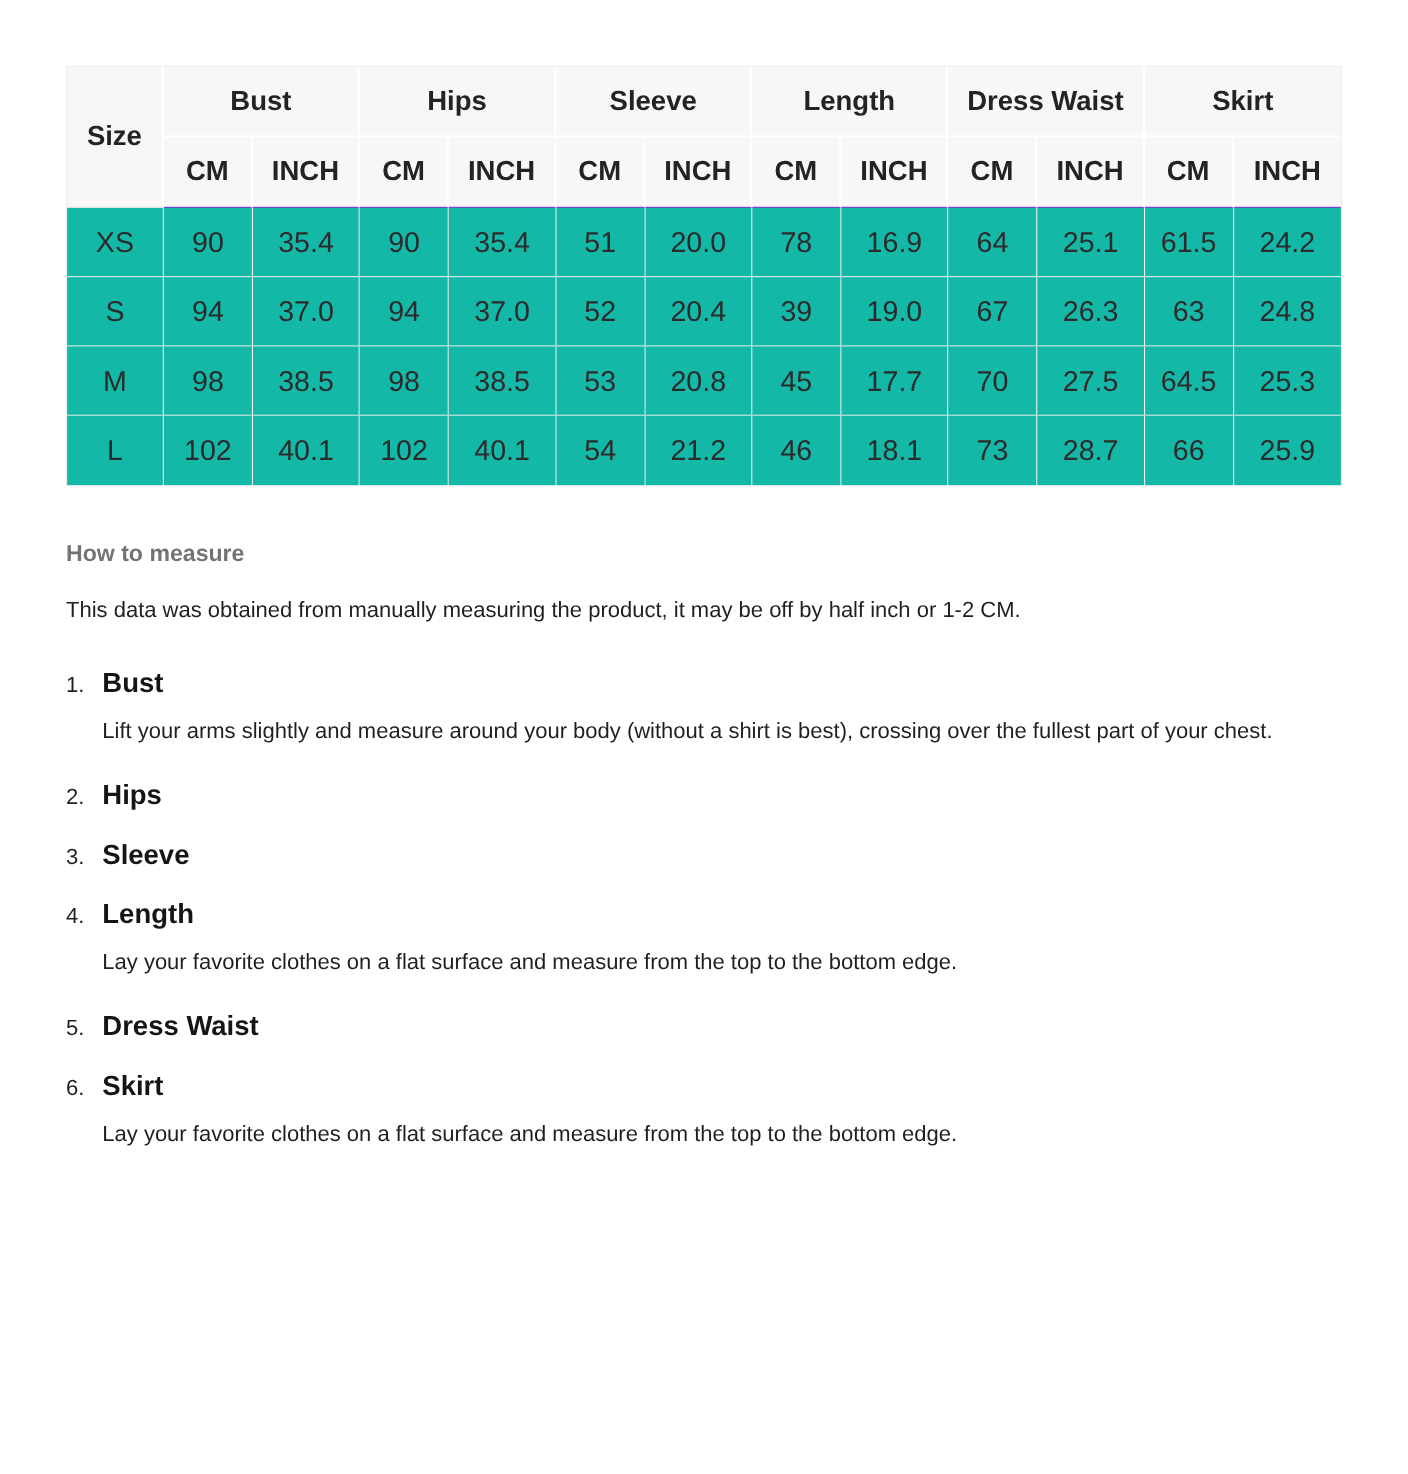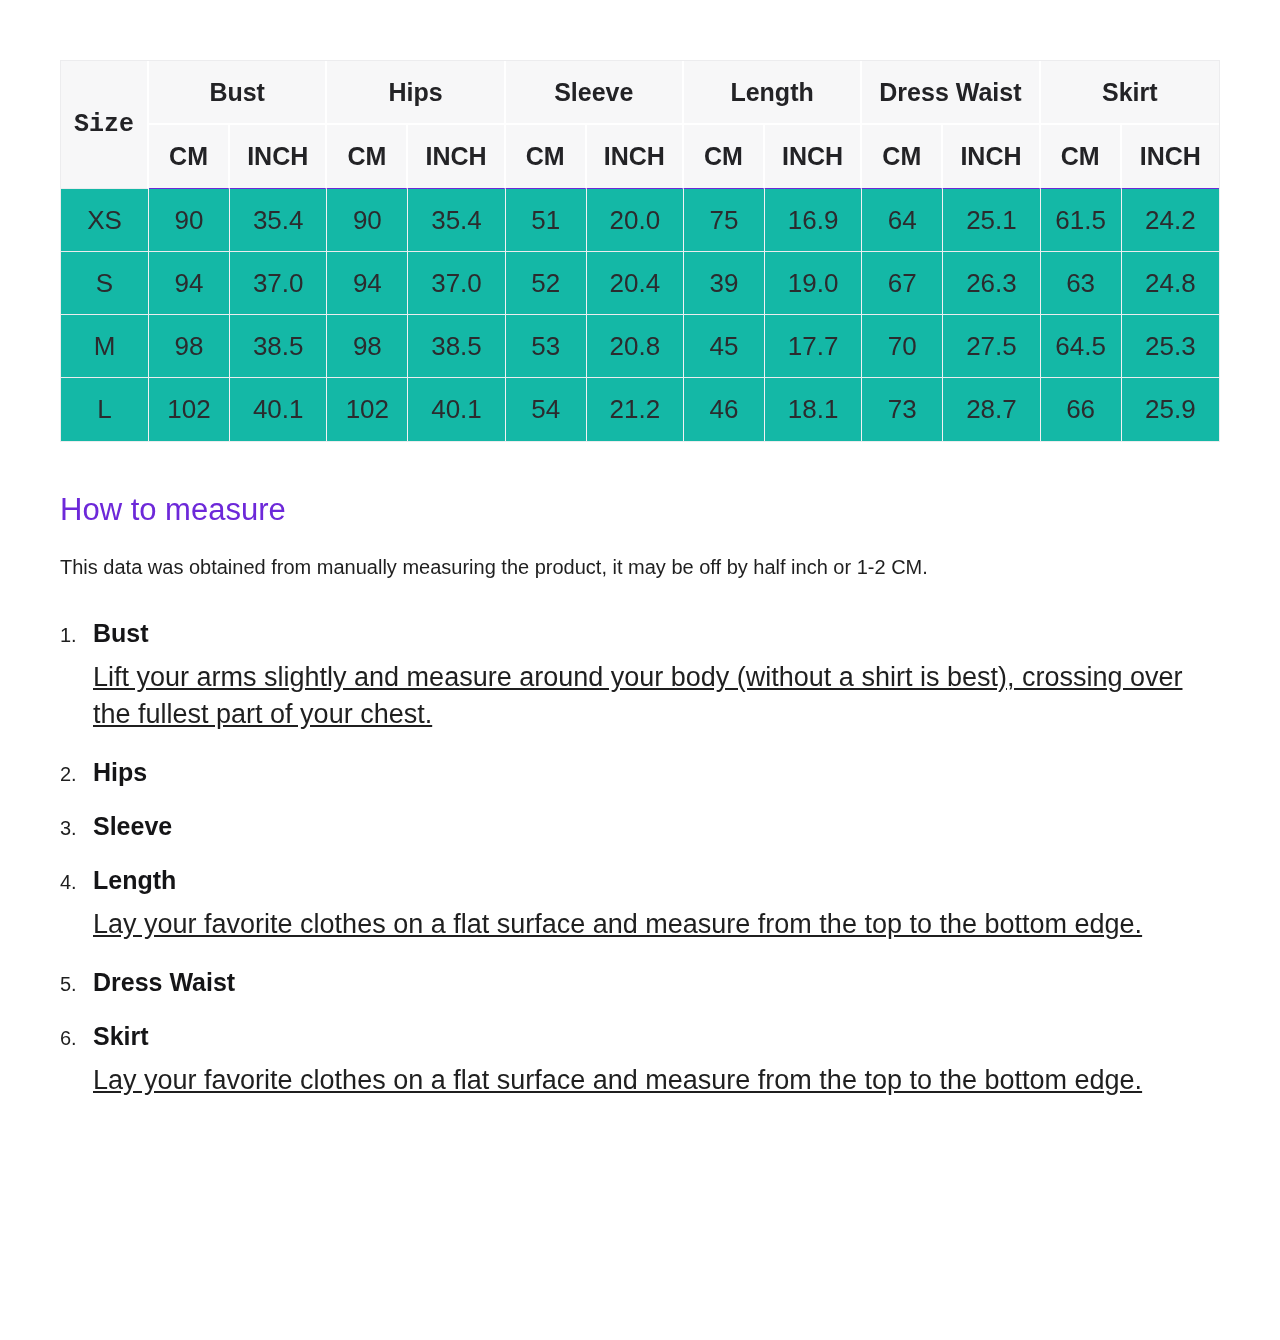--- a/index.html
+++ b/index.html
@@ -32,39 +32,39 @@
     font-weight: bold;
     font-size: 25px;
     color: #232326;
     border-right: 2px solid #ffffff;
     border-bottom: 2px solid #ffffff;
     padding: 0;
   }
   table.size-table tr th:last-child { border-right: 0; }
   table.size-table .group-row th { height: 64px; }
   table.size-table .unit-row th  { height: 64px; border-bottom: 1px solid #6d28d9; }
-  table.size-table th.size-th    { border-bottom: 1px solid #ececee; font-family: Liberation Mono, monospace; }
+  table.size-table th.size-th    { border-bottom: 1px solid #ececee; }
   table.size-table td {
     height: 63px;
     font-size: 26px;
     color: #2b2b2e;
     background: #14b8a6;
     border-right: 1px solid #f1f1f3;
     border-bottom: 1px solid #ececee;
     padding: 0;
   }
   table.size-table tr td:last-child { border-right: 0; }
   table.size-table tbody tr:last-child td { border-bottom: 0; }
 
   
   .how-to h2 {
     margin: 50px 0 0 0;
-    font-size: 31px;
-    font-weight: normal;
-    color: #6d28d9;
+    font-size: 21px;
+    font-weight: bold;
+    color: #737373;
   }
   .how-to .intro {
     margin: 21px 0 0 0;
     font-size: 20px;
     line-height: 37px;
     color: #1f1f1f;
   }
   ol.measure-list {
     list-style: none;
     margin: 33px 0 0 0;
@@ -78,24 +78,23 @@
     font-size: 20px;
     color: #1f1f1f;
   }
   .item-head .term {
     font-size: 25px;
     font-weight: bold;
     color: #151517;
   }
   .item-desc {
     margin: 11px 4px 0 33px;
-    font-size: 27px;
+    font-size: 20px;
     line-height: 37px;
     color: #1f1f1f;
-    text-decoration: underline;
   }
 </style>
 </head>
 <body>
 
 <div class="page">
 
   <table class="size-table">
     <colgroup>
       <col style="width:7.6%">
@@ -139,21 +138,21 @@
     </thead>
     <tbody>
       <tr>
         <td>XS</td>
         <td>90</td>
         <td>35.4</td>
         <td>90</td>
         <td>35.4</td>
         <td>51</td>
         <td>20.0</td>
-        <td>75</td>
+        <td>78</td>
         <td>16.9</td>
         <td>64</td>
         <td>25.1</td>
         <td>61.5</td>
         <td>24.2</td>
       </tr>
       <tr>
         <td>S</td>
         <td>94</td>
         <td>37.0</td>

